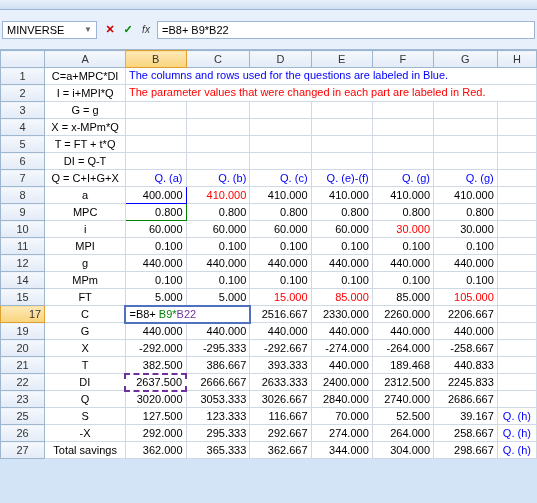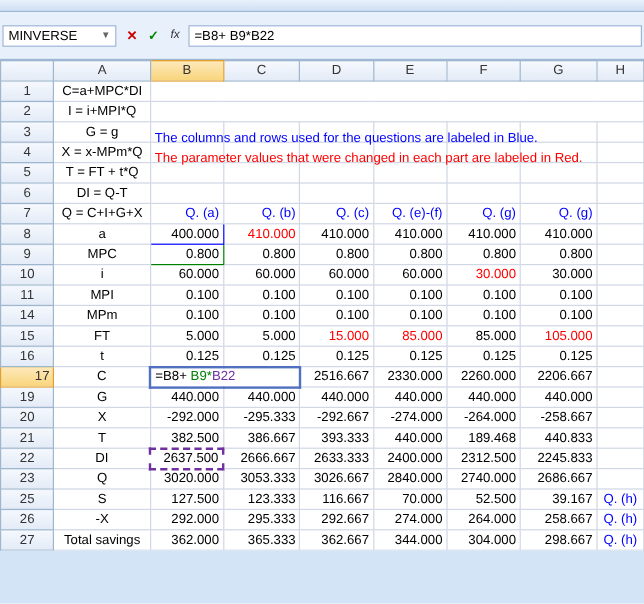--- a/index.html
+++ b/index.html
@@ -29,21 +29,21 @@
 td.num { text-align: right; }
 .blue { color: #0000ff; }
 .red { color: #ff0000; padding-left: 20px; }
 .purple { color: #7030a0; }
 .green-part { color: #008000; }
 .cell-edit { border: 2px solid #5070c0 !important; background: #fff; text-align: left !important; }
 .range-ref-blue { border: 1px solid #0000ff !important; position: relative; }
 .range-ref-green { border: 1px solid #008000 !important; }
 .range-ref-purple { border: 2px dashed #7030a0 !important; }
 .span-note { overflow: visible; position: relative; }
-.span-note span { position: absolute; left: 3px; top: 1px; white-space: nowrap; margin-top: 40px; }
+.span-note span { position: absolute; left: 3px; top: 1px; white-space: nowrap; }
 </style>
 </head>
 <body>
 
 <div class="ribbon-bar"></div>
 
 <div class="name-box-area">
   <div class="name-box">
     <span>MINVERSE</span>
     <span class="name-box-dd">▼</span>
@@ -179,50 +179,50 @@
           <td class="txt">MPI</td>
           <td class="num">0.100</td>
           <td class="num">0.100</td>
           <td class="num">0.100</td>
           <td class="num">0.100</td>
           <td class="num">0.100</td>
           <td class="num">0.100</td>
           <td></td>
         </tr>
 <tr>
+          <td class="rowhdr">12</td>
+          <td class="txt">g</td>
+          <td class="num">440.000</td>
+          <td class="num">440.000</td>
+          <td class="num">440.000</td>
+          <td class="num">440.000</td>
+          <td class="num">440.000</td>
+          <td class="num">440.000</td>
+          <td></td>
+        </tr>
+<tr>
           <td class="rowhdr">14</td>
           <td class="txt">MPm</td>
           <td class="num">0.100</td>
           <td class="num">0.100</td>
           <td class="num">0.100</td>
           <td class="num">0.100</td>
           <td class="num">0.100</td>
           <td class="num">0.100</td>
           <td></td>
         </tr>
 <tr>
           <td class="rowhdr">15</td>
           <td class="txt">FT</td>
           <td class="num">5.000</td>
           <td class="num">5.000</td>
           <td class="num red">15.000</td>
           <td class="num red">85.000</td>
           <td class="num">85.000</td>
           <td class="num red">105.000</td>
-          <td></td>
-        </tr>
-<tr>
-          <td class="rowhdr">16</td>
-          <td class="txt">t</td>
-          <td class="num">0.125</td>
-          <td class="num">0.125</td>
-          <td class="num">0.125</td>
-          <td class="num">0.125</td>
-          <td class="num">0.125</td>
-          <td class="num">0.125</td>
           <td></td>
         </tr>
 
 <tr>
           <td class="rowhdr sel">17</td>
           <td class="txt">C</td>
 <td class="txt cell-edit" colspan="2"><span>=B8+ </span><span class="green-part">B9*</span><span class="purple">B22</span></td>
 <td class="num">2516.667</td>
           <td class="num">2330.000</td>
           <td class="num">2260.000</td>

